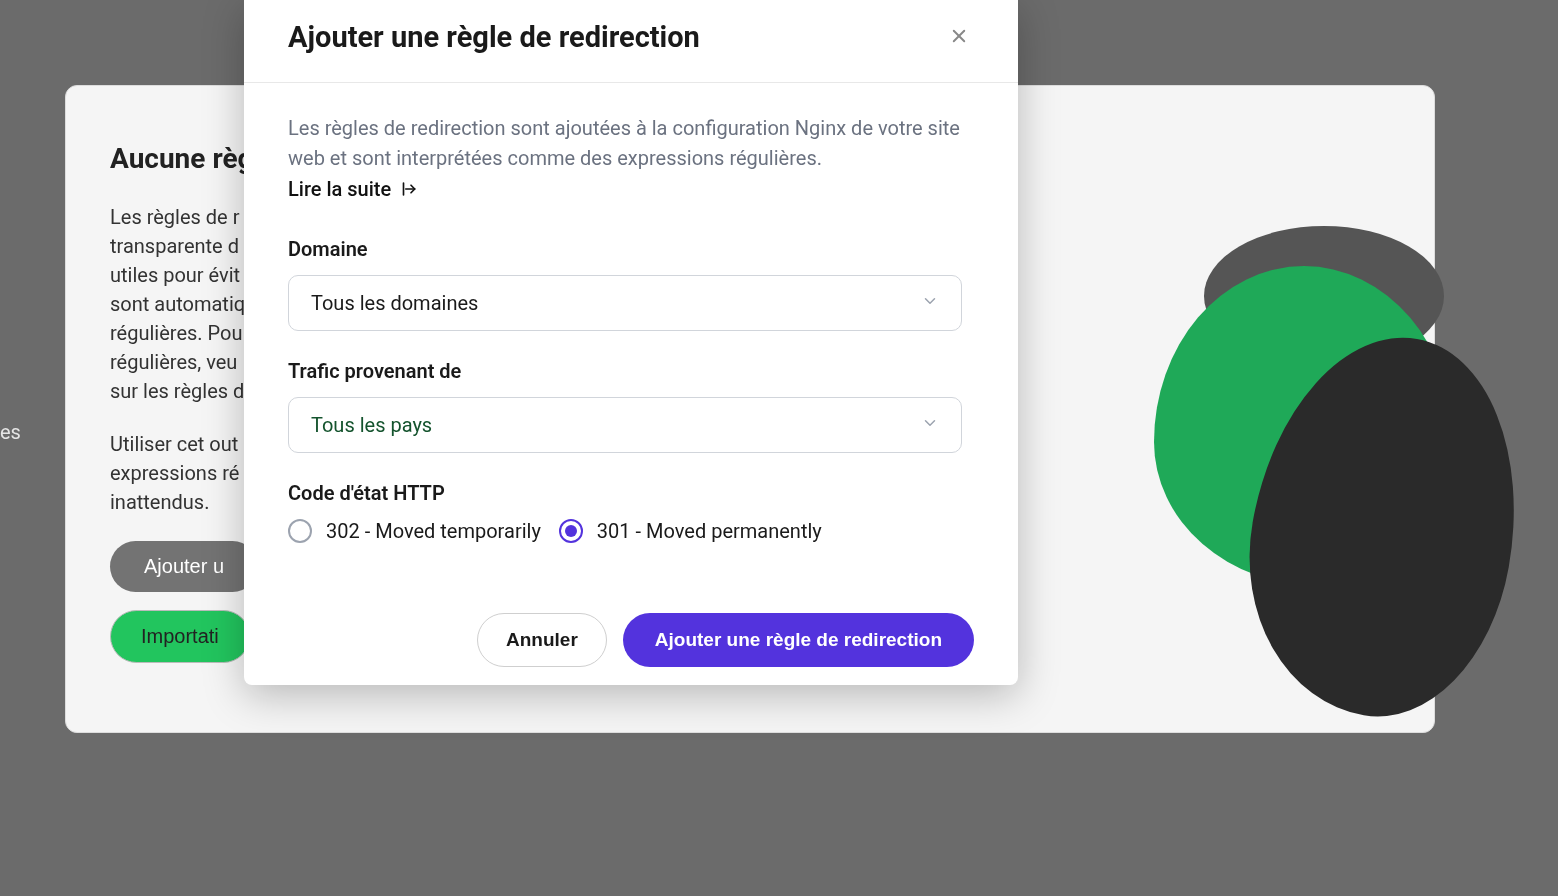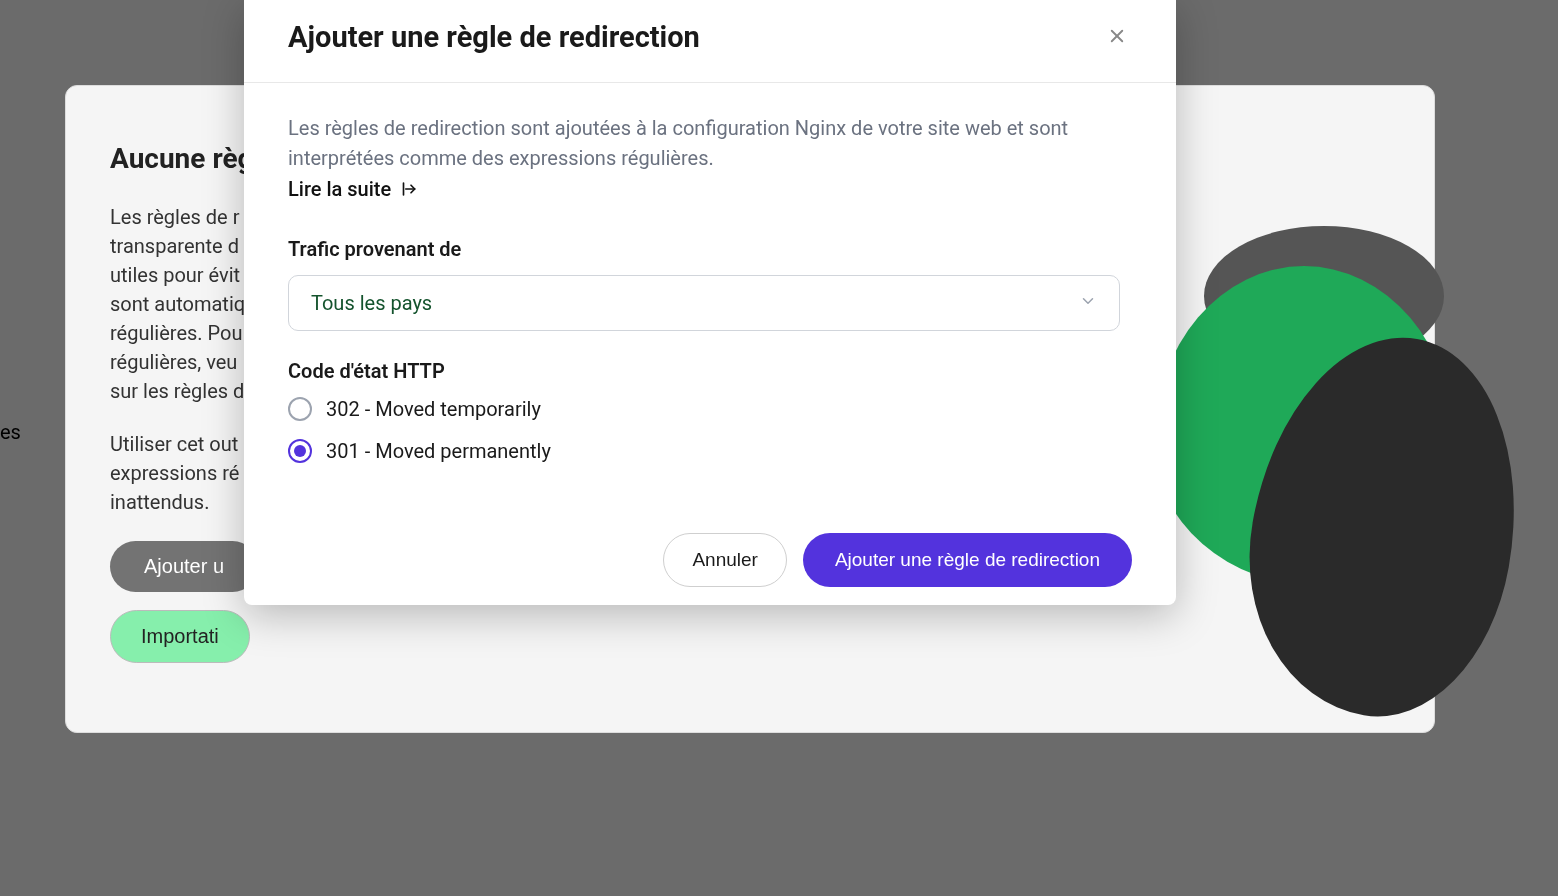--- a/index.html
+++ b/index.html
@@ -53,21 +53,21 @@
       border-radius: 999px;
       padding: 14px 34px;
       font-size: 20px;
       font-weight: 500;
       cursor: pointer;
       margin-bottom: 18px;
     }
     .bg-secondary-btn {
       display: inline-flex;
       align-items: center;
-      background: #86efac;
+      background: #22c55e;
       color: #222;
       border: 1px solid #bbb;
       border-radius: 999px;
       padding: 14px 30px;
       font-size: 20px;
       font-weight: 500;
       cursor: pointer;
     }
     .bg-illustration {
       position: absolute;
@@ -101,31 +101,31 @@
       top: -40px;
       width: 240px;
       height: 140px;
       background: #555;
       border-radius: 50%;
     }
     .sidebar-fragment {
       position: absolute;
       left: 0;
       top: 420px;
-      color: #000000;
+      color: #e5e5e5;
       font-size: 20px;
       padding-left: 0;
     }
 
     
     .modal {
       position: absolute;
       left: 244px;
       top: 0;
-      width: 932px;
+      width: 774px;
       background: #fff;
       border-radius: 0 0 8px 8px;
       box-shadow: 0 10px 40px rgba(0,0,0,0.25);
       display: flex;
       flex-direction: column;
     }
     .modal-header {
       display: flex;
       align-items: flex-end;
       justify-content: space-between;
@@ -219,21 +219,21 @@
     }
     .two-col {
       display: flex;
       gap: 28px;
     }
     .two-col > div {
       flex: 1;
     }
     .radio-group {
       display: flex;
-      flex-direction: column;
+      flex-direction: row;
       gap: 18px;
       margin-top: 2px;
     }
     .radio-option {
       display: flex;
       align-items: center;
       gap: 14px;
       cursor: pointer;
     }
     .radio-circle {
@@ -263,21 +263,21 @@
       display: flex;
       justify-content: flex-end;
       gap: 16px;
       padding: 32px 44px 18px 44px;
     }
     .btn {
       height: 54px;
       border-radius: 999px;
       padding: 0 28px;
       font-size: 19px;
-      font-weight: 400;
+      font-weight: 700;
       cursor: pointer;
       display: inline-flex;
       align-items: center;
       justify-content: center;
       text-align: center;
     }
     .btn-secondary {
       background: #fff;
       color: #1a1a1a;
       border: 1px solid #cfcfcf;
@@ -340,20 +340,31 @@
       <span>Lire la suite</span>
       <span class="read-more-icon">
         <svg width="18" height="18" viewBox="0 0 24 24" fill="none" stroke="currentColor" stroke-width="2.2" stroke-linecap="round" stroke-linejoin="round">
           <line x1="6" y1="4" x2="6" y2="20"></line>
           <line x1="9" y1="12" x2="21" y2="12"></line>
           <polyline points="16 7 21 12 16 17"></polyline>
         </svg>
       </span>
     </a>
 
+    <div class="form-group">
+      <label class="form-label">Domaine</label>
+      <div class="form-select">
+        <span>Tous les domaines</span>
+        <span class="chevron">
+          <svg width="18" height="18" viewBox="0 0 24 24" fill="none" stroke="currentColor" stroke-width="2" stroke-linecap="round" stroke-linejoin="round">
+            <polyline points="6 9 12 15 18 9"></polyline>
+          </svg>
+        </span>
+      </div>
+    </div>
 
 
     <div class="form-group">
       <label class="form-label">Trafic provenant de</label>
       <div class="form-select">
         <span class="placeholder-text">Tous les pays</span>
         <span class="chevron">
           <svg width="18" height="18" viewBox="0 0 24 24" fill="none" stroke="currentColor" stroke-width="2" stroke-linecap="round" stroke-linejoin="round">
             <polyline points="6 9 12 15 18 9"></polyline>
           </svg>

